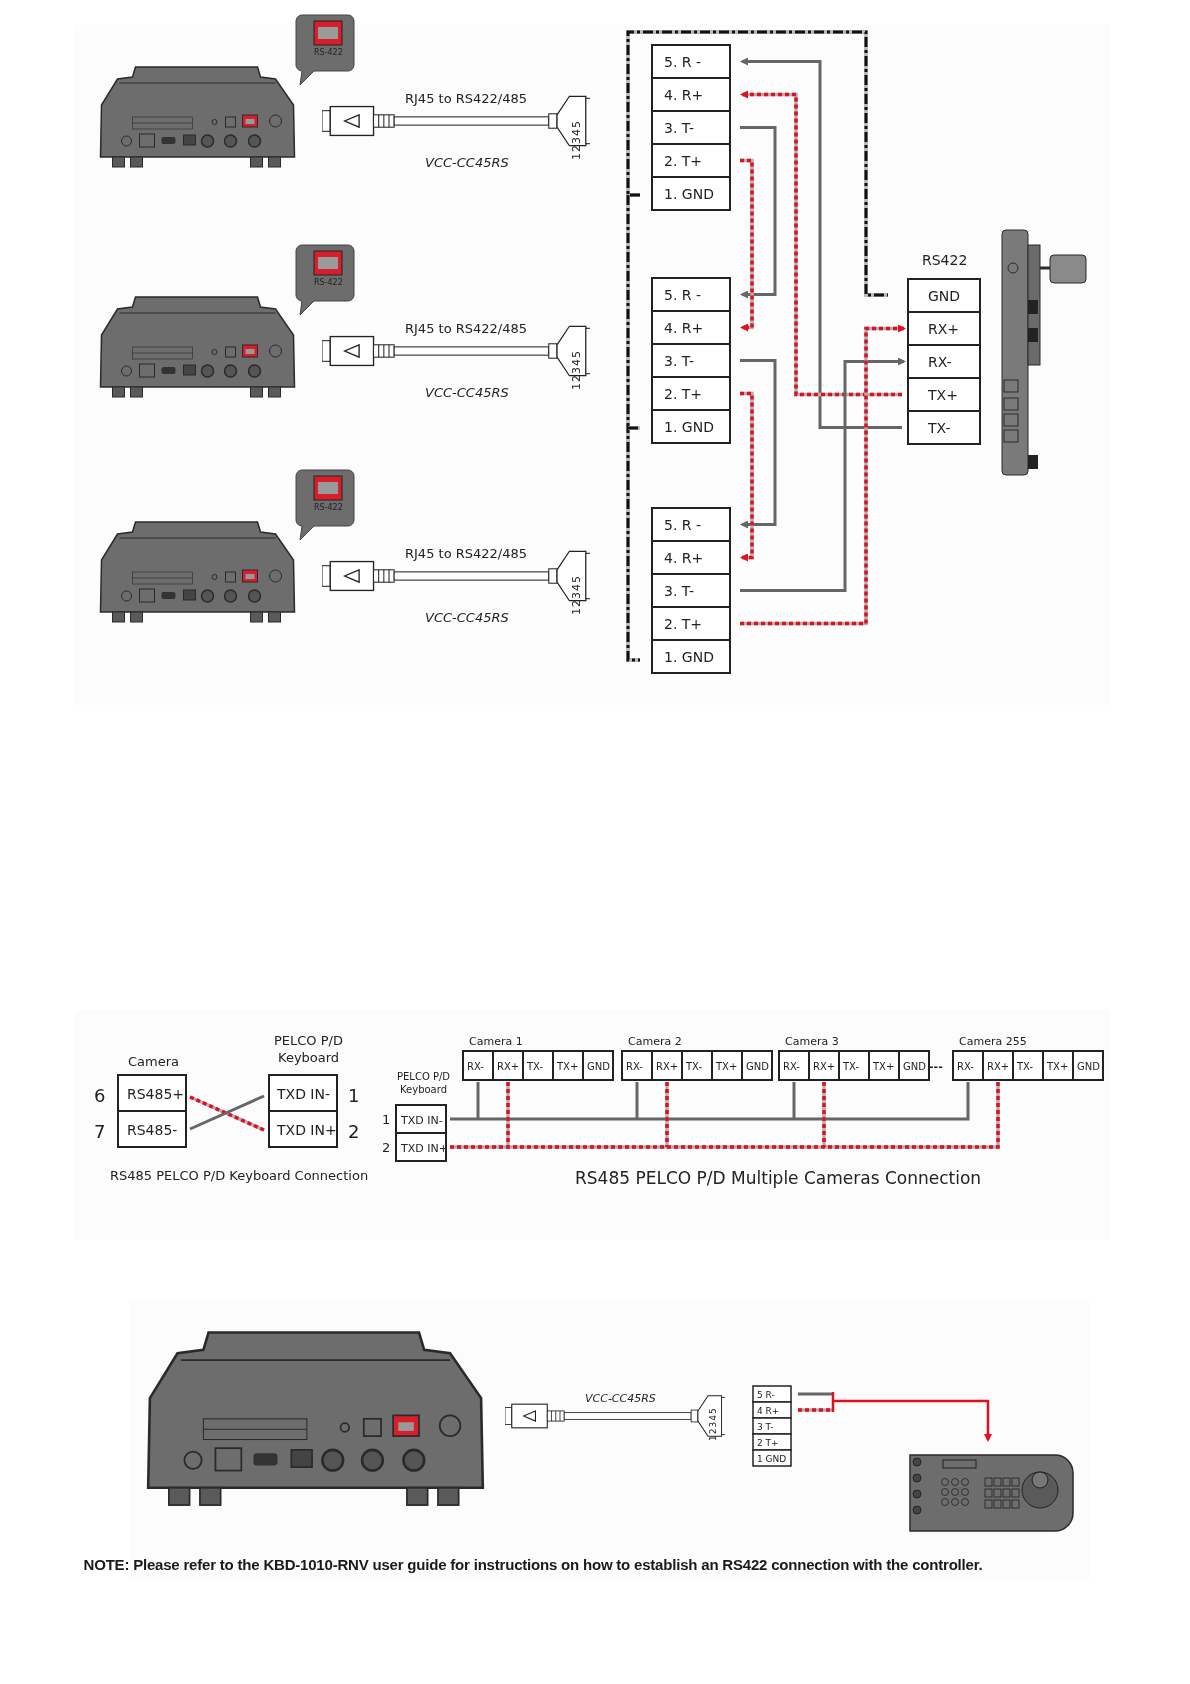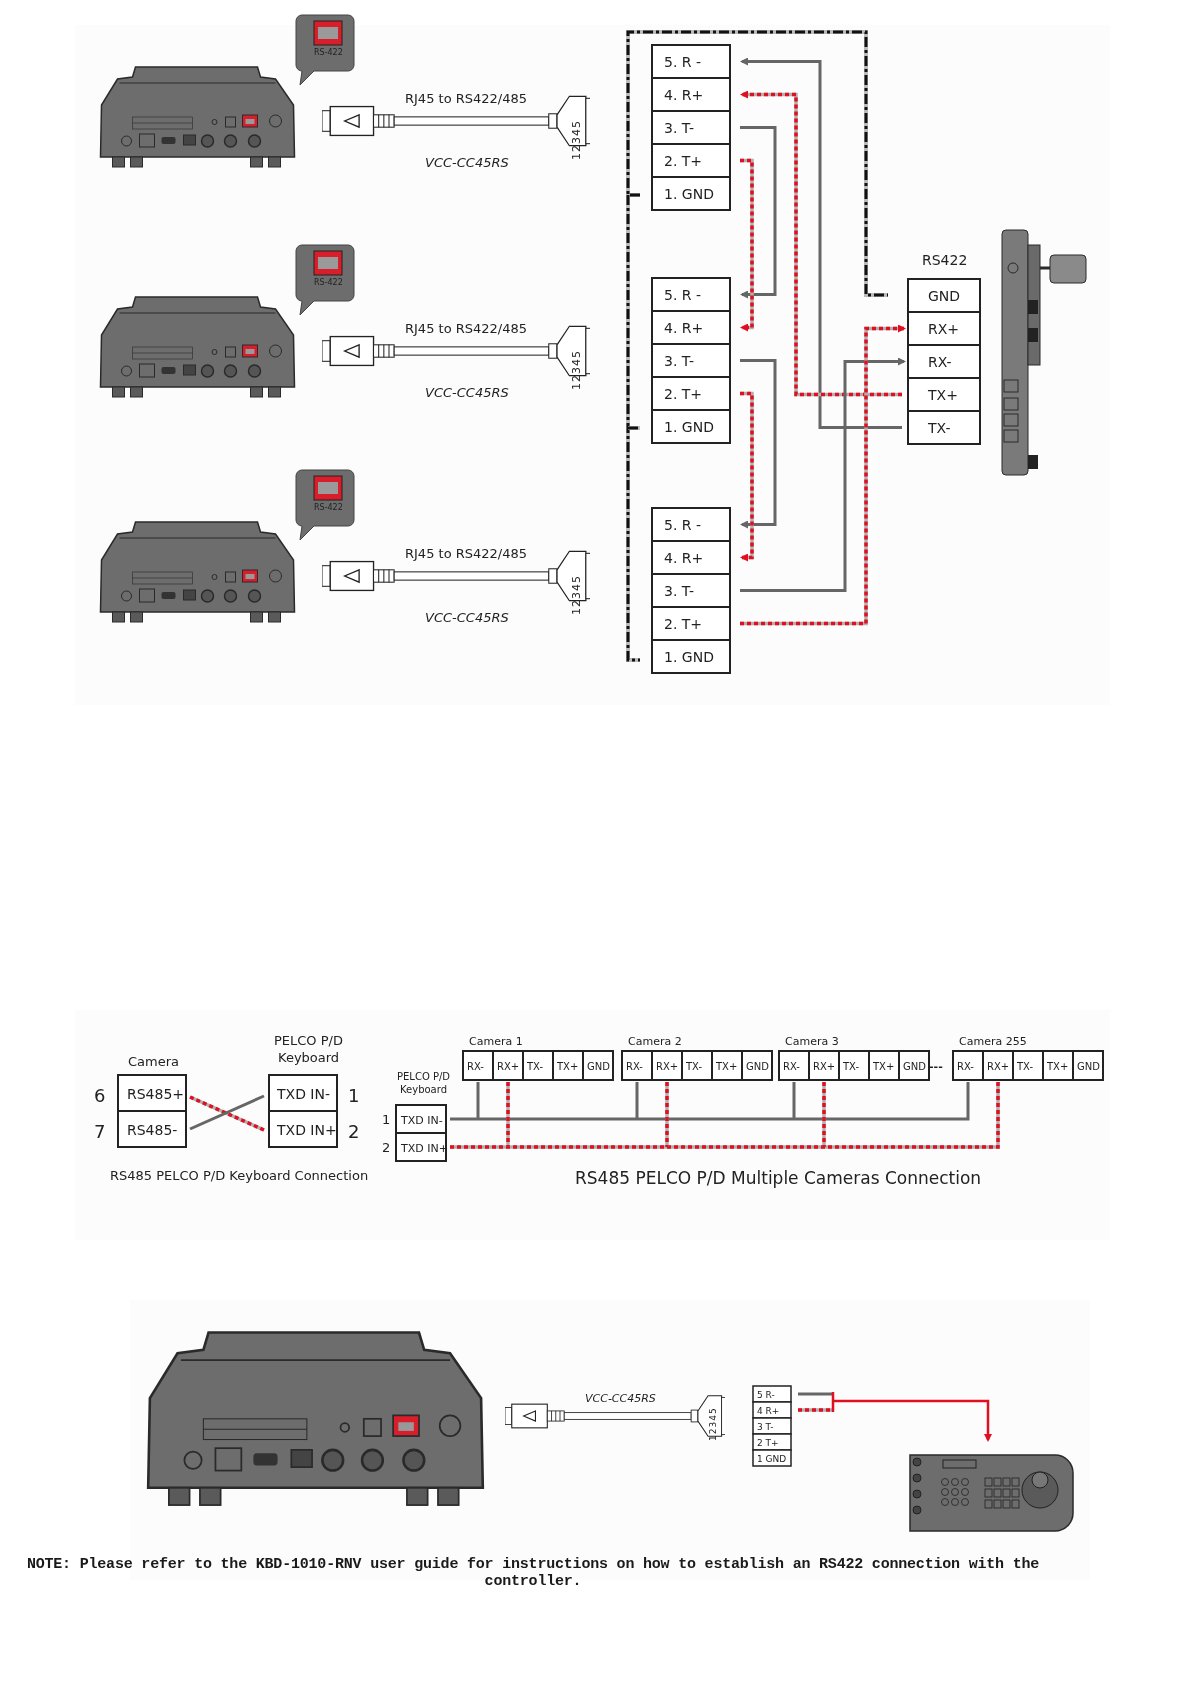--- a/index.html
+++ b/index.html
@@ -1,21 +1,21 @@
 <!DOCTYPE html>
 <html><head>
 <meta charset="utf-8">
 <style>
   html, body { margin:0; padding:0; background:#ffffff; }
   body { width:1190px; height:1684px; position:relative; overflow:hidden;
          font-family:"DejaVu Sans", sans-serif; color:#222; }
   .panel { position:absolute; background:#fcfcfc; }
   svg text { font-family:"DejaVu Sans", sans-serif; fill:#222; }
   .note { position:absolute; left:0; width:1066px; top:1556px; text-align:center;
-          font-family:Liberation Mono, monospace; font-weight:bold; font-size:15px; color:#1a1a1a; letter-spacing:-0.2px; }
+          font-family:Liberation Sans, sans-serif; font-weight:bold; font-size:15px; color:#1a1a1a; letter-spacing:-0.2px; }
 </style>
 </head>
 <body>
 
 <div class="panel" style="left:75px;top:25px;width:1035px;height:680px;"></div>
 <div class="panel" style="left:75px;top:1010px;width:1035px;height:230px;"></div>
 <div class="panel" style="left:130px;top:1300px;width:960px;height:280px;"></div>
 
 <svg id="diagram" width="1190" height="1684" style="position:absolute;left:0;top:0;">
   <defs>

